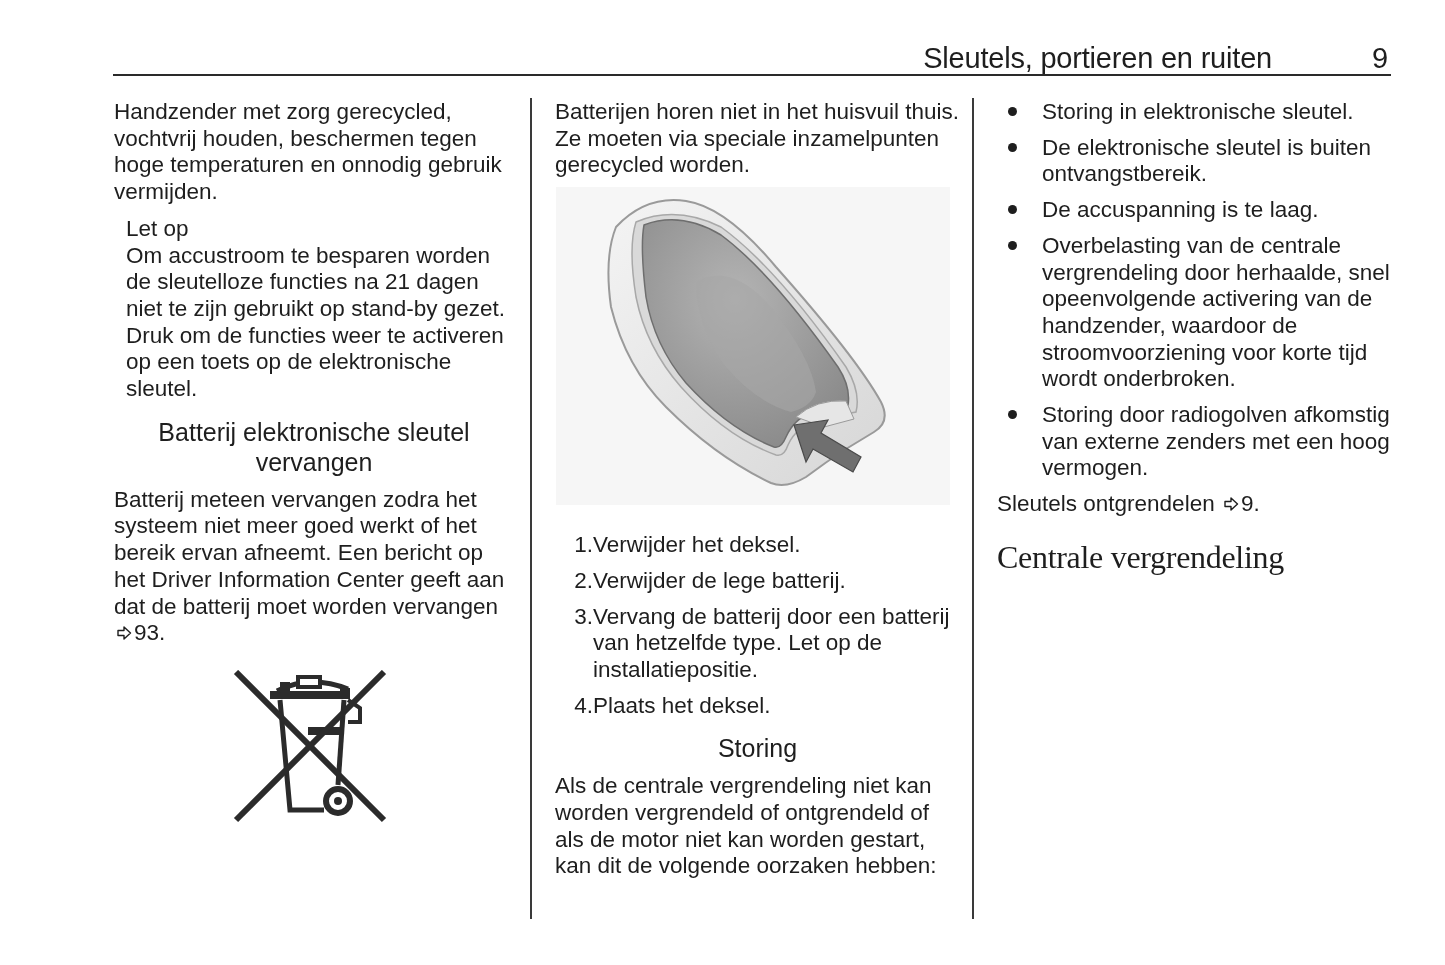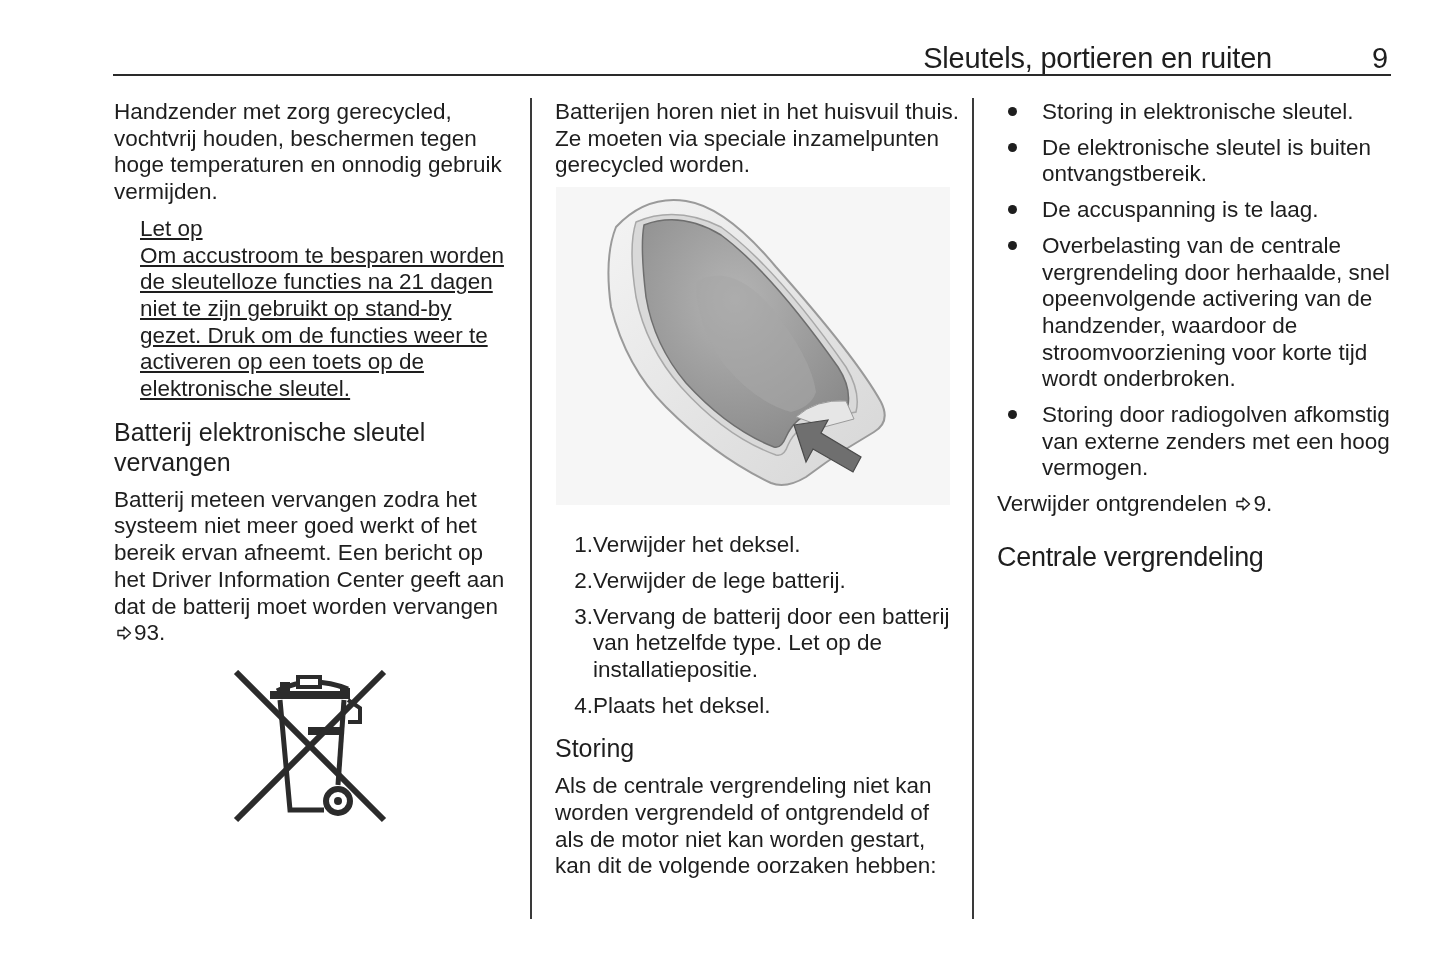--- a/index.html
+++ b/index.html
@@ -21,27 +21,27 @@
   .col-divider {
     position: absolute; top: 98px; width: 2px; height: 821px; background: #3a3a3a;
   }
   .col {
     position: absolute; top: 99px; font-size: 22.5px; line-height: 26.7px;
   }
   .col p { margin: 0 0 9px 0; }
   .col1 { left: 114px; width: 400px; }
   .col2 { left: 555px; width: 405px; }
   .col3 { left: 997px; width: 400px; }
-  .note { margin: 10px 0 10px 26px; text-decoration: underline; }
+  .note { margin: 10px 0 10px 12px; }
   .note-title { display: block; }
   h3.sub {
-    font-size: 25px; line-height: 30px; font-weight: normal; margin: 14px 0 10px 0;
+    font-size: 25px; line-height: 30px; font-weight: normal; margin: 14px 0 10px 0; text-align: center;
   }
   h2.sec {
-    font-size: 27px; line-height: 38px; font-weight: normal; margin: 20px 0 4px 0; letter-spacing: -0.3px;
+    font-size: 32px; line-height: 38px; font-weight: normal; margin: 20px 0 4px 0; letter-spacing: -0.3px; font-family: Liberation Serif, serif;
   }
   .ref-icon { display: inline-block; width: 16px; height: 16px; vertical-align: -1px; margin: 0 2px; }
   .recycle {
     position: absolute; left: 232px; top: 670px; width: 156px; height: 154px;
   }
   .keyfob {
     position: absolute; left: 556px; top: 187px; width: 394px; height: 318px; background: #f6f6f6;
   }
   ol.steps { list-style: none; margin: 22px 0 10px 0; padding: 0; }
   ol.steps li { display: flex; margin-bottom: 9px; }
@@ -172,19 +172,19 @@
       </li>
     <li>
         <span class="dot"></span>
         <span class="txt">Overbelasting van de centrale vergrendeling door herhaalde, snel opeenvolgende activering van de handzender, waardoor de stroomvoorziening voor korte tijd wordt onderbroken.</span>
       </li>
     <li>
         <span class="dot"></span>
         <span class="txt">Storing door radiogolven afkomstig van externe zenders met een hoog vermogen.</span>
       </li>
   </ul>
-  <p><span>Verwijder ontgrendelen</span>
+  <p><span>Sleutels ontgrendelen</span>
     <span class="ref-icon"><svg viewBox="0 0 16 16" width="16" height="16">
           <path d="M2 5.5 H8 V2 L14.5 8 L8 14 V10.5 H2 Z" fill="none" stroke="#1e1e1e" stroke-width="1.4" stroke-linejoin="round"></path>
         </svg></span><span>9.</span>
   </p>
   <h2 class="sec">Centrale vergrendeling</h2>
 </div>
 
 </body></html>

